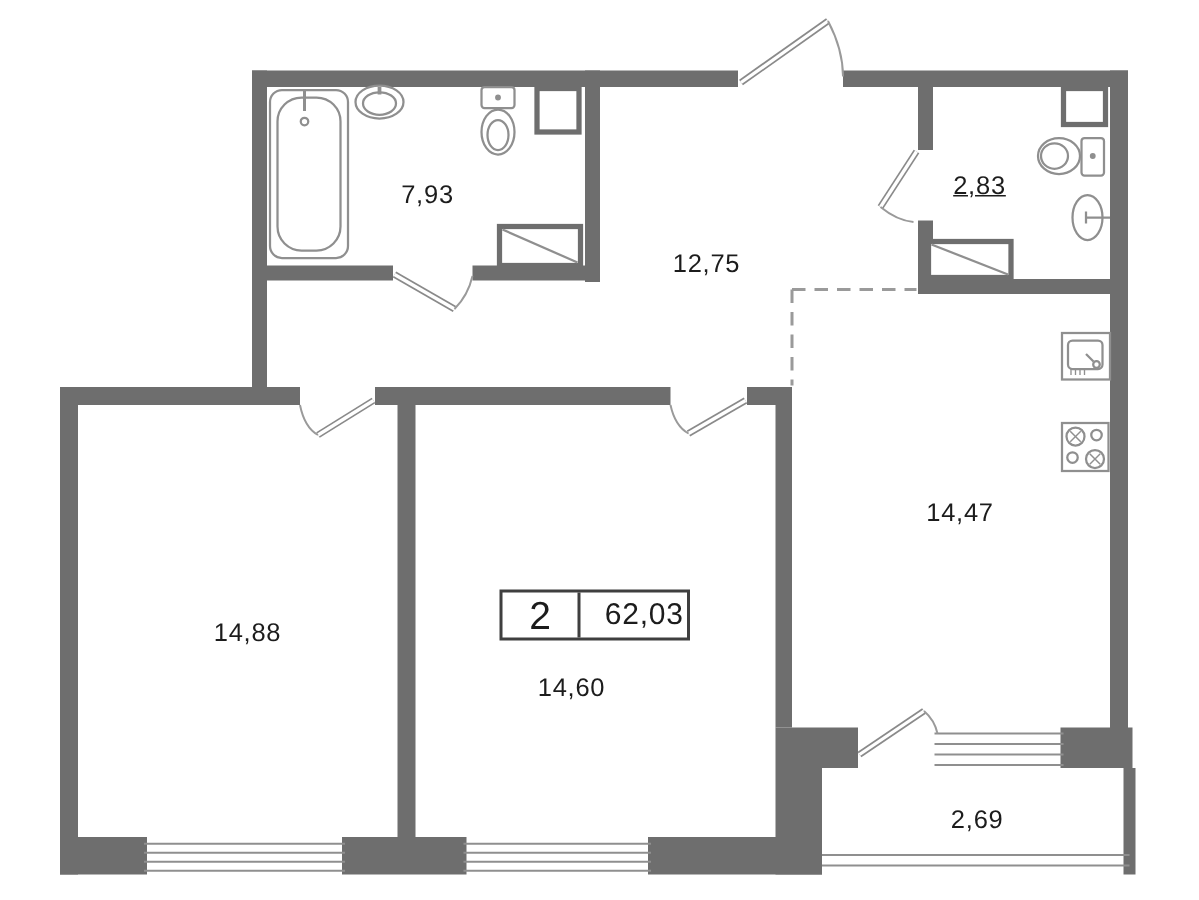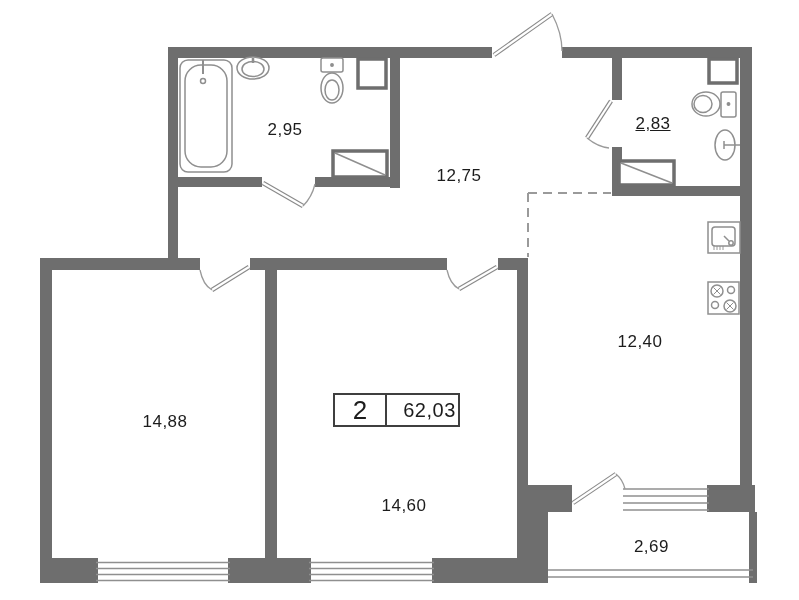--- a/index.html
+++ b/index.html
@@ -176,25 +176,25 @@
     <circle cx="731" cy="290" r="3.5"></circle>
     <circle cx="715" cy="305" r="3.5"></circle>
     <circle cx="730" cy="306" r="6"></circle>
     <g stroke-width="1">
       <line x1="726.5" y1="302.5" x2="733.5" y2="309.5"></line>
           <line x1="733.5" y1="302.5" x2="726.5" y2="309.5"></line>
     </g>
   </g>
 </svg>
 
-  <div class="area-label" style="left:250px;top:120px;">2,95</div>
+  <div class="area-label" style="left:250px;top:120px;">7,93</div>
   <div class="area-label" style="left:618px;top:114px;text-decoration:underline;">2,83</div>
-  <div class="area-label" style="left:424px;top:166px;">12,75</div>
-  <div class="area-label" style="left:605px;top:332px;">12,40</div>
+  <div class="area-label" style="left:436px;top:166px;">12,75</div>
+  <div class="area-label" style="left:605px;top:332px;">14,47</div>
   <div class="area-label" style="left:130px;top:412px;">14,88</div>
-  <div class="area-label" style="left:369px;top:449px;margin-top:47px;">14,60</div>
+  <div class="area-label" style="left:346px;top:449px;">14,60</div>
   <div class="area-label" style="left:599px;top:537px;text-align:right;">2,69</div>
 
   <div class="summary">
     <div class="cell-rooms">2</div>
     <div class="cell-area">62,03</div>
   </div>
 </div>
 
 </body></html>

